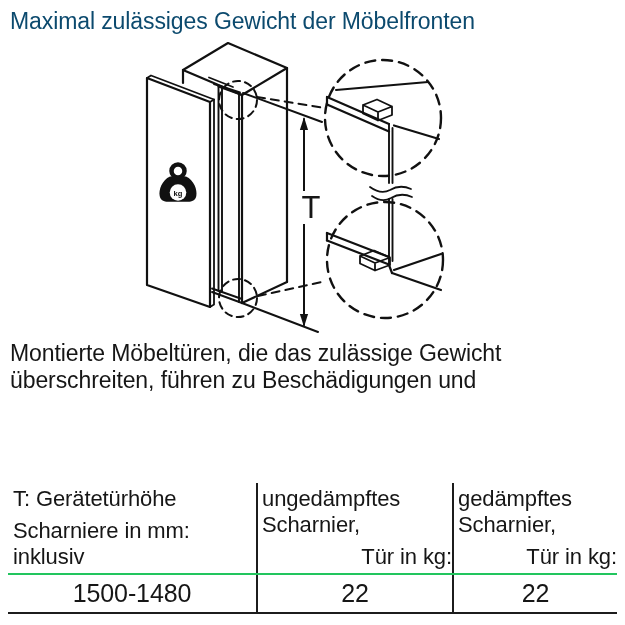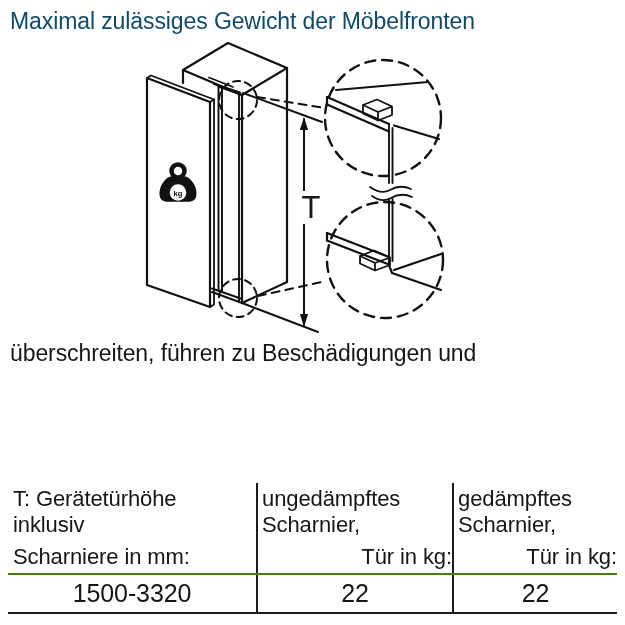--- a/index.html
+++ b/index.html
@@ -13,21 +13,21 @@
     position:absolute;left:10px;top:8px;width:600px;
     font-size:23px;line-height:27px;letter-spacing:-0.1px;color:#0c4a6e;
   }
   .diagram{position:absolute;left:0;top:40px;width:625px;height:295px;}
   .para{
     position:absolute;left:10px;top:340px;width:600px;
     font-size:23px;line-height:26.5px;letter-spacing:-0.1px;color:#161616;
   }
   .doc-table{position:absolute;left:8px;top:483px;width:609px;color:#161616;}
   .t-header,.t-data{display:grid;grid-template-columns:248px 196px 165px;}
-  .t-header{border-bottom:2px solid #4d7c0f;}
+  .t-header{border-bottom:2px solid #22c55e;}
   .t-header .t-cell{height:90px;padding-top:3px;box-sizing:border-box;}
   .t-cell.c2,.t-cell.c3{border-left:2px solid #1c1c1c;}
   .hl{font-size:22px;line-height:26px;letter-spacing:-0.1px;padding-left:4px;}
   .c1 .hl{padding-left:5px;}
   .sub{margin-top:6px;}
   .sub.centered{text-align:right;padding-left:0;}
   .t-data{border-bottom:2px solid #1c1c1c;height:37px;}
   .t-data .t-cell{
     display:flex;align-items:center;justify-content:center;
     font-size:25px;letter-spacing:-0.1px;box-sizing:border-box;
@@ -114,39 +114,40 @@
     <line x1="327" y1="200.5" x2="389" y2="224.5"></line>
     <line x1="327" y1="193" x2="327" y2="200.5"></line>
     <path d="M 360,216 L 374,210.5 L 390,217.5 L 390,225 L 375,230.5 L 360,223.5 Z M 360,216 L 375,223 L 390,217.5 M 375,223 L 375,230.5" stroke-width="1.8"></path>
     <line x1="389" y1="225" x2="392" y2="233"></line>
     <line x1="392" y1="233" x2="441" y2="250"></line>
     <line x1="394" y1="230" x2="441" y2="214"></line>
   </g>
 </svg>
 
 <div class="para">
+  <div>Montierte Möbeltüren, die das zulässige Gewicht</div>
   <div>überschreiten, führen zu Beschädigungen und</div>
 </div>
 
 <div class="doc-table">
   <div class="t-header">
     <div class="t-cell c1">
       <div class="hl">T: Gerätetürhöhe</div>
+      <div class="hl sub">Scharniere in mm:</div>
       <div class="hl">inklusiv</div>
-      <div class="hl sub">Scharniere in mm:</div>
     </div>
     <div class="t-cell c2">
       <div class="hl">ungedämpftes</div>
       <div class="hl">Scharnier,</div>
       <div class="hl sub centered">Tür in kg:</div>
     </div>
     <div class="t-cell c3">
       <div class="hl">gedämpftes</div>
       <div class="hl">Scharnier,</div>
       <div class="hl sub centered">Tür in kg:</div>
     </div>
   </div>
   <div class="t-data">
-    <div class="t-cell c1">1500-3320</div>
+    <div class="t-cell c1">1500-1480</div>
     <div class="t-cell c2">22</div>
     <div class="t-cell c3">22</div>
   </div>
 </div>
 
 </body></html>

